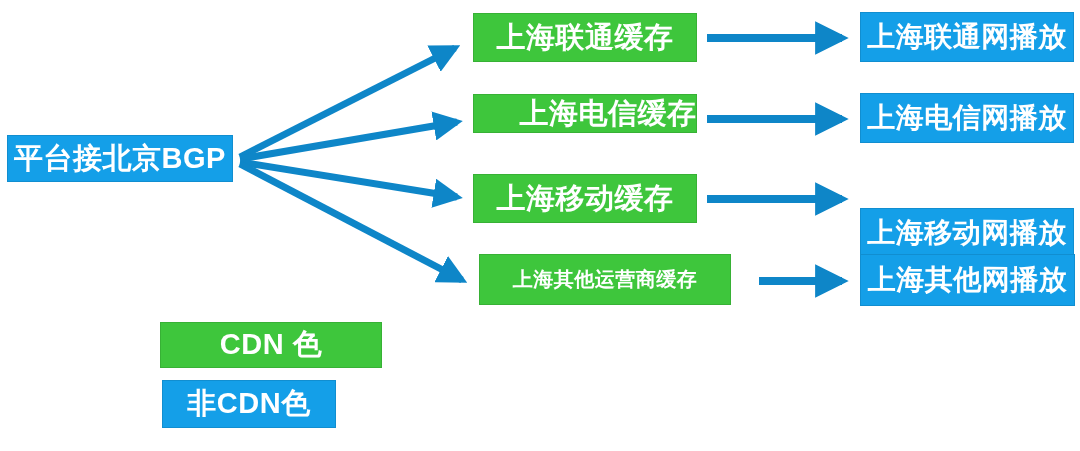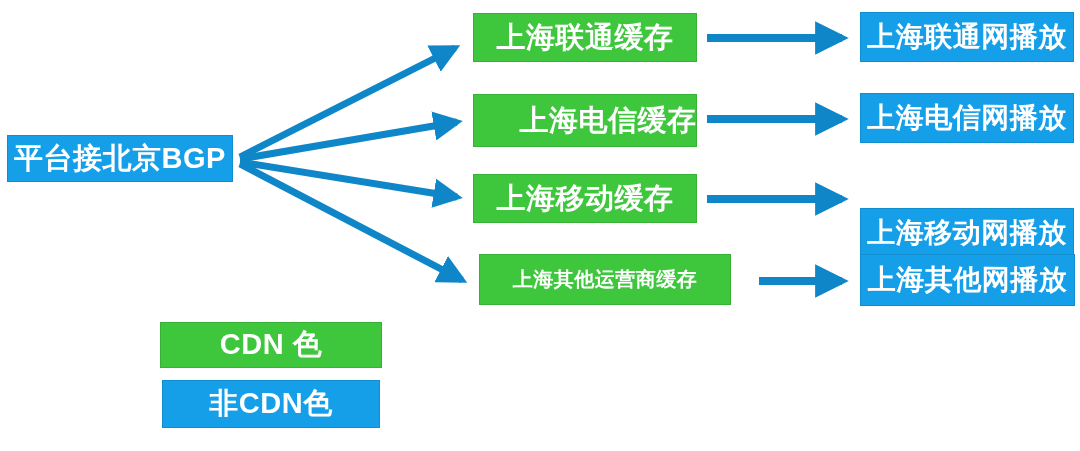--- a/index.html
+++ b/index.html
@@ -68,25 +68,25 @@
 
     <line class="arrow-line" x1="707" y1="38" x2="842" y2="38" stroke-width="8" marker-end="url(#ah)"></line>
     <line class="arrow-line" x1="707" y1="119" x2="842" y2="119" stroke-width="8" marker-end="url(#ah)"></line>
     <line class="arrow-line" x1="707" y1="199" x2="842" y2="199" stroke-width="8" marker-end="url(#ah)"></line>
     <line class="arrow-line" x1="759" y1="281" x2="842" y2="281" stroke-width="8" marker-end="url(#ah)"></line>
   </svg>
 
   <div class="node blue" style="left:7px; top:135px; width:226px; height:47px;">平台接北京BGP</div>
 
   <div class="node green" style="left:473px; top:13px; width:224px; height:49px;text-align:right;">上海联通缓存</div>
-  <div class="node green" style="left:473px; top:94px; width:224px; height:53px;padding-left:46px;">上海电信缓存</div>
+  <div class="node green" style="left:473px; top:94px; width:224px; height:39px;padding-left:46px;">上海电信缓存</div>
   <div class="node green" style="left:473px; top:174px; width:224px; height:49px;">上海移动缓存</div>
   <div class="node green" style="left:479px; top:254px; width:252px; height:51px; font-size:20px;">上海其他运营商缓存</div>
 
   <div class="node blue" style="left:860px; top:12px; width:214px; height:50px; font-size:28px;">上海联通网播放</div>
   <div class="node blue" style="left:860px; top:93px; width:214px; height:50px; font-size:28px;">上海电信网播放</div>
   <div class="node blue" style="left:860px; top:173px; width:214px; height:50px; font-size:28px;margin-top:35px;">上海移动网播放</div>
   <div class="node blue" style="left:860px; top:254px; width:215px; height:52px; font-size:28px;text-align:right;">上海其他网播放</div>
 
   <div class="node green" style="left:160px; top:322px; width:222px; height:46px;">CDN 色</div>
-  <div class="node blue" style="left:162px; top:380px; width:218px; height:48px;">非CDN色</div>
+  <div class="node blue" style="left:162px; top:380px; width:174px; height:48px;">非CDN色</div>
 
 </div>
 
 </body></html>

